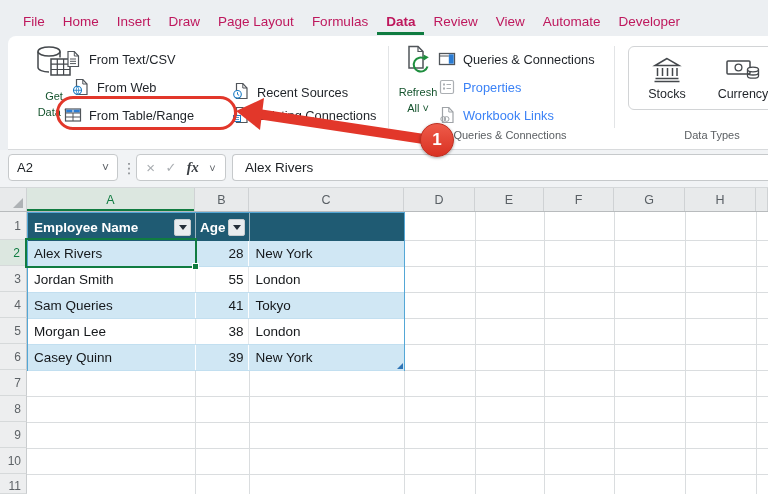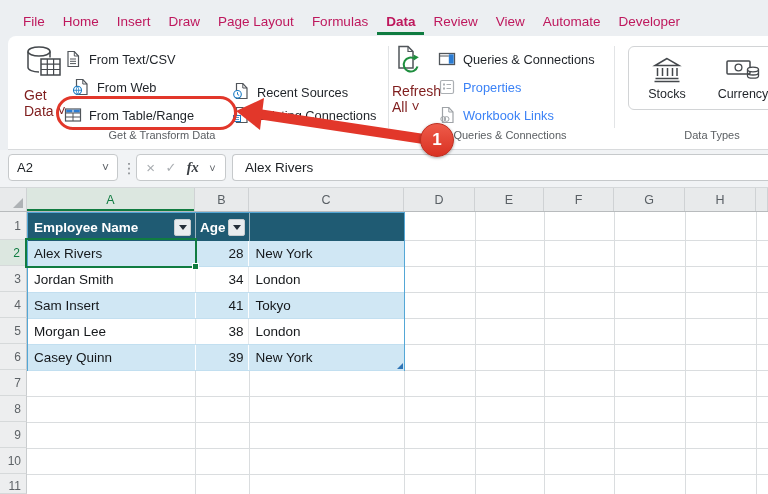--- a/index.html
+++ b/index.html
@@ -8,21 +8,21 @@
   #app *{box-sizing:border-box;}
 
   
   .tabbar{position:absolute;left:14px;top:6px;height:29px;display:flex;align-items:flex-end;white-space:nowrap;z-index:2;}
   .tab{padding:5px 9px 6px;font-size:13.5px;color:#be185d;}
   .tab.active{font-weight:700;padding-bottom:3px;border-bottom:3px solid #107C41;}
 
   
   .ribbon{position:absolute;left:8px;right:0;top:36px;height:114px;background:#FFFFFF;
           border-radius:8px 0 0 0;border-bottom:1px solid #D8DADC;z-index:1;}
-  .bigbtn{position:absolute;color:#7f1d1d;font-size:14px;line-height:15px;}
+  .bigbtn{position:absolute;text-align:center;color:#14532d;font-size:11px;line-height:15px;}
   .bigbtn .blabel{margin-top:1px;}
   .rbtn{position:absolute;height:26px;display:flex;align-items:center;gap:7px;font-size:12.8px;color:#1f2328;white-space:nowrap;}
   .rbtn.disabled{color:#3b82f6;}
   .ric{width:18px;height:18px;flex:0 0 18px;}
   .vdiv{position:absolute;top:10px;height:82px;width:1px;background:#E2E4E6;}
   .grouplabel{position:absolute;top:93px;font-size:11px;color:#5A5E62;text-align:center;white-space:nowrap;}
   .gallery{position:absolute;left:620px;top:10px;width:154px;height:64px;border:1px solid #D2D4D6;border-radius:6px;
            display:flex;align-items:center;justify-content:space-around;}
   .gitem{text-align:center;font-size:12.5px;color:#1f2328;width:70px;}
 
@@ -230,21 +230,20 @@
           <circle cx="12.5" cy="11.5" r="3.4" stroke="#44484C" stroke-width="1.3" fill="none"></circle>
           <ellipse cx="27" cy="13.5" rx="5.5" ry="2.3" stroke="#44484C" stroke-width="1.3" fill="#fff"></ellipse>
           <path d="M21.5 13.5v6.5M32.5 13.5v6.5" stroke="#44484C" stroke-width="1.3"></path>
           <path d="M21.5 16.8c0 1.2 2.5 2.2 5.5 2.2s5.5-1 5.5-2.2" stroke="#44484C" stroke-width="1.3" fill="none"></path>
           <path d="M21.5 20c0 1.2 2.5 2.2 5.5 2.2s5.5-1 5.5-2.2" stroke="#44484C" stroke-width="1.3" fill="none"></path>
         </svg>
         <div>Currency</div>
       </div>
     </div>
 
-    <div class="grouplabel" style="left:14px;width:280px;">Get &amp; Transform Data</div>
     <div class="grouplabel" style="left:392px;width:220px;">Queries &amp; Connections</div>
     <div class="grouplabel" style="left:620px;width:168px;">Data Types</div>
   </div>
 
   <div class="redbox"></div>
   <svg class="ann-svg">
     <line x1="258" y1="114" x2="437" y2="141" stroke="#E2372A" stroke-width="10"></line>
     <polygon points="236,111 264,98 260,130" fill="#E2372A"></polygon>
   </svg>
   <div class="badge">
@@ -335,25 +334,25 @@
             </span>
         </div>
       </div>
       <div class="trow band">
         <div class="td name">Alex Rivers</div>
         <div class="td age">28</div>
         <div class="td loc">New York</div>
       </div>
       <div class="trow plain">
         <div class="td name">Jordan Smith</div>
-        <div class="td age">34</div>
+        <div class="td age">55</div>
         <div class="td loc">London</div>
       </div>
       <div class="trow band">
-        <div class="td name">Sam Insert</div>
+        <div class="td name">Sam Queries</div>
         <div class="td age">41</div>
         <div class="td loc">Tokyo</div>
       </div>
       <div class="trow plain">
         <div class="td name">Morgan Lee</div>
         <div class="td age">38</div>
         <div class="td loc">London</div>
       </div>
       <div class="trow band">
         <div class="td name">Casey Quinn</div>

